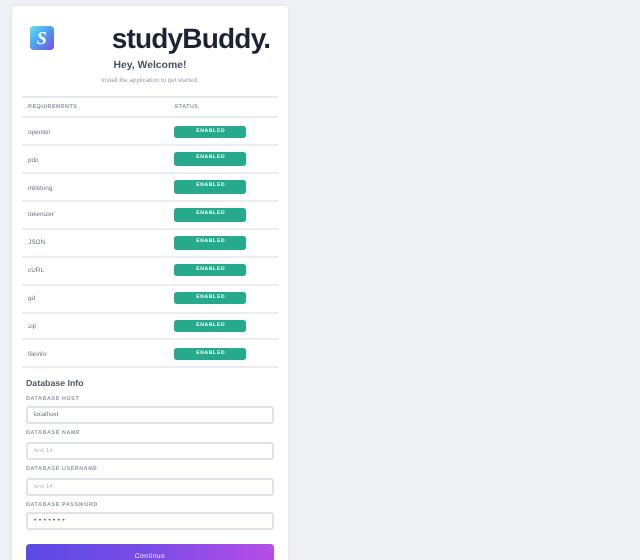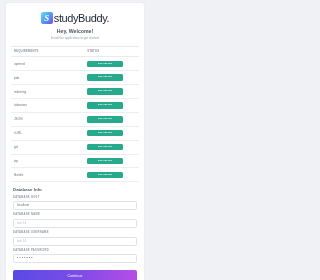--- a/index.html
+++ b/index.html
@@ -59,26 +59,27 @@
   }
   .logo-mark span {
     color: #ffffff;
     font-size: 9px;
     font-weight: bold;
     font-style: italic;
     line-height: 1;
     font-family: "Liberation Serif", serif;
   }
   .logo-text {
-    font-size: 11px;
-    font-weight: normal;
+    font-size: 14px;
+    font-weight: bold;
     color: #1c2434;
     letter-spacing: -0.4px;
     line-height: 1;
     white-space: nowrap;
+    padding-left: 28px;
   }
 
   
   .greeting {
     text-align: center;
     font-size: 5.2px;
     font-weight: bold;
     color: #4a5160;
     margin-top: 4px;
     line-height: 1.1;

